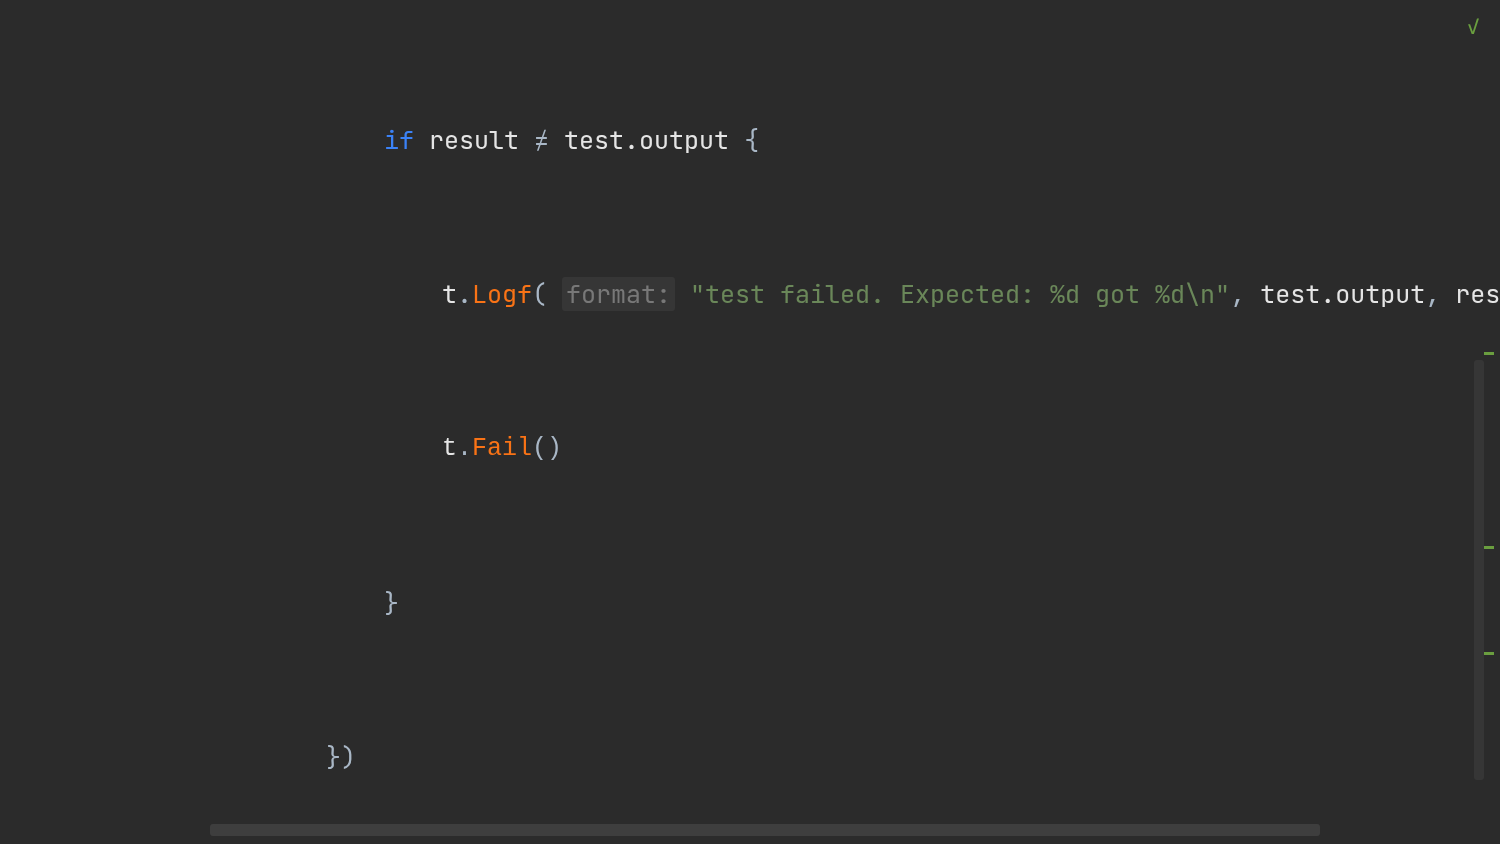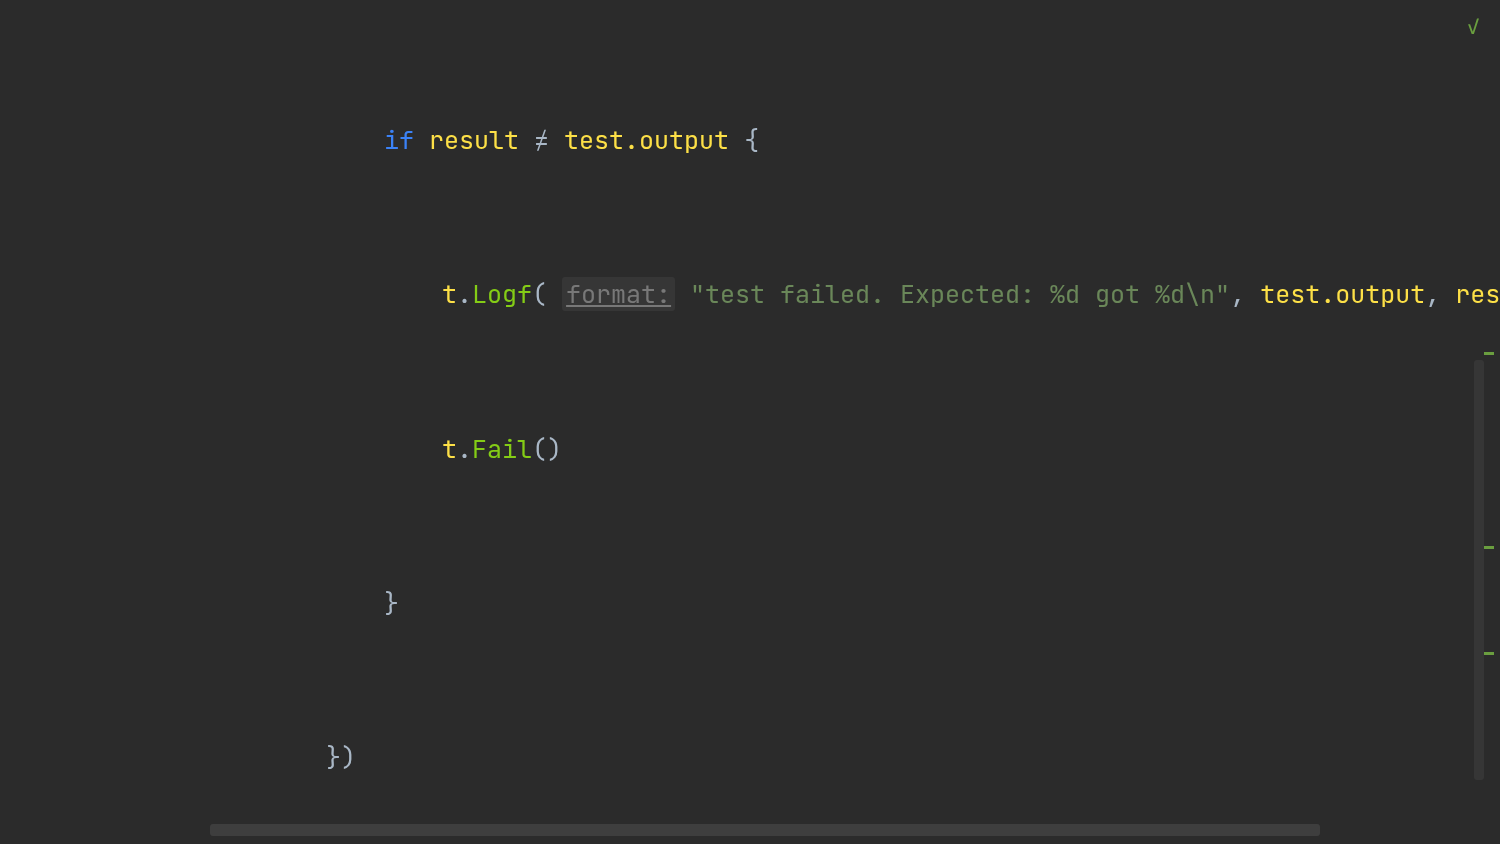--- a/index.html
+++ b/index.html
@@ -24,30 +24,29 @@
     top: 5px;
     left: 0;
     width: 100%;
   }
   .line {
     padding-left: 210px;
     height: 38.6px;
     position: relative;
   }
   .kw { color: #3b82f6; }
-  .ident { color: #fde047; }
-  .fn-call { color: #84cc16; }
+  .ident { color: #e5e5e5; }
+  .fn-call { color: #f97316; }
   .str { color: #6a8759; }
   .param-hint {
     color: #787878;
     background: #363636;
     border-radius: 3px;
     padding: 0 4px;
     font-style: normal;
-    text-decoration: underline;
   }
   .op { color: #a9b7c6; }
   .brace { color: #a9b7c6; }
   .check-icon {
     position: absolute;
     top: 8px;
     right: 20px;
     color: #6a9e3f;
     font-size: 22px;
   }
@@ -90,21 +89,21 @@
 <div class="editor">
 
   <span class="check-icon">✓</span>
 
   <div class="code-area">
 
     <div class="line" style="text-indent: 174px;"><span class="kw">if</span> <span class="ident">result</span> <span class="op">≠</span> <span class="ident">test.output</span> <span class="brace">{</span></div>
 
     <div class="line" style="text-indent: 232px;"><span class="ident">t</span><span class="op">.</span><span class="fn-call">Logf</span><span class="brace">(</span> <span class="param-hint">format:</span> <span class="str">"test failed. Expected: %d got %d\n"</span><span class="op">,</span> <span class="ident">test.output</span><span class="op">,</span> <span class="ident">resu</span></div>
 
-    <div class="line" style="text-indent: 232px;"><span class="ident">t</span><span class="op">.</span><span class="fn-call">Fail</span><span class="brace">()</span></div>
+    <div class="line" style="text-indent: 232px; font-family: Liberation Mono, monospace;"><span class="ident">t</span><span class="op">.</span><span class="fn-call">Fail</span><span class="brace">()</span></div>
 
     <div class="line" style="text-indent: 174px;"><span class="brace">}</span></div>
 
     <div class="line" style="text-indent: 116px;"><span class="brace">})</span></div>
 
     
 
     
 
     

